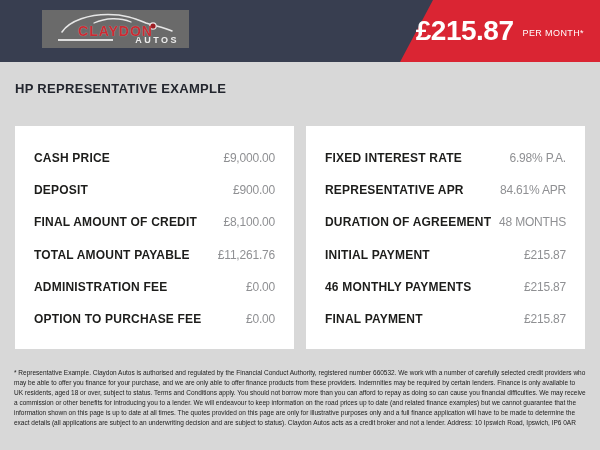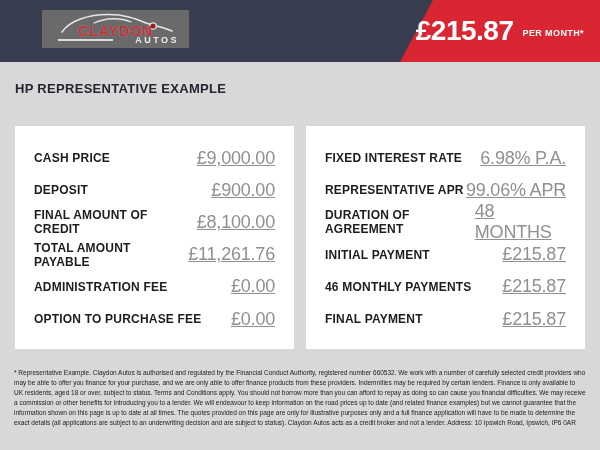--- a/index.html
+++ b/index.html
@@ -28,21 +28,21 @@
   .price-wrap {
     position:absolute;
     top:0; right:16px; height:62px;
     display:flex; align-items:center; gap:9px;
     color:#ffffff;
   }
   .price-big {
     font-size:28px; font-weight:bold; letter-spacing:-0.5px;
   }
   .price-small {
-    font-size:9px; font-weight:bold; letter-spacing:0.4px; margin-top:4px;
+    font-size:9px; font-weight:normal; letter-spacing:0.4px; margin-top:4px;
   }
   .logo {
     position:absolute;
     left:42px; top:10px;
     width:147px; height:38px;
     background:#6a6a6a;
     cursor:pointer;
   }
   .logo svg { position:absolute; top:1px; left:14px; }
   .logo-brand {
@@ -81,21 +81,21 @@
     height:223px;
   }
   .row {
     height:32.2px;
     display:flex; align-items:center; justify-content:space-between;
   }
   .row-label {
     font-size:12px; font-weight:bold; color:#1d1d1b; letter-spacing:0.2px;
   }
   .row-value {
-    font-size:18px; color:#8f9093; letter-spacing:-0.2px;text-decoration:underline;
+    font-size:12px; color:#8f9093; letter-spacing:-0.2px;
   }
 
   
   .disclaimer {
     margin-top:19px;
     padding:0 14px;
     font-size:6.5px; line-height:10px;
     color:#1a1a1a;
   }
 </style>
@@ -157,21 +157,21 @@
     </div>
   </div>
 
   <div class="card">
     <div class="row">
       <span class="row-label">FIXED INTEREST RATE</span>
       <span class="row-value">6.98% P.A.</span>
     </div>
     <div class="row">
       <span class="row-label">REPRESENTATIVE APR</span>
-      <span class="row-value">99.06% APR</span>
+      <span class="row-value">84.61% APR</span>
     </div>
     <div class="row">
       <span class="row-label">DURATION OF AGREEMENT</span>
       <span class="row-value">48 MONTHS</span>
     </div>
     <div class="row">
       <span class="row-label">INITIAL PAYMENT</span>
       <span class="row-value">£215.87</span>
     </div>
     <div class="row">

